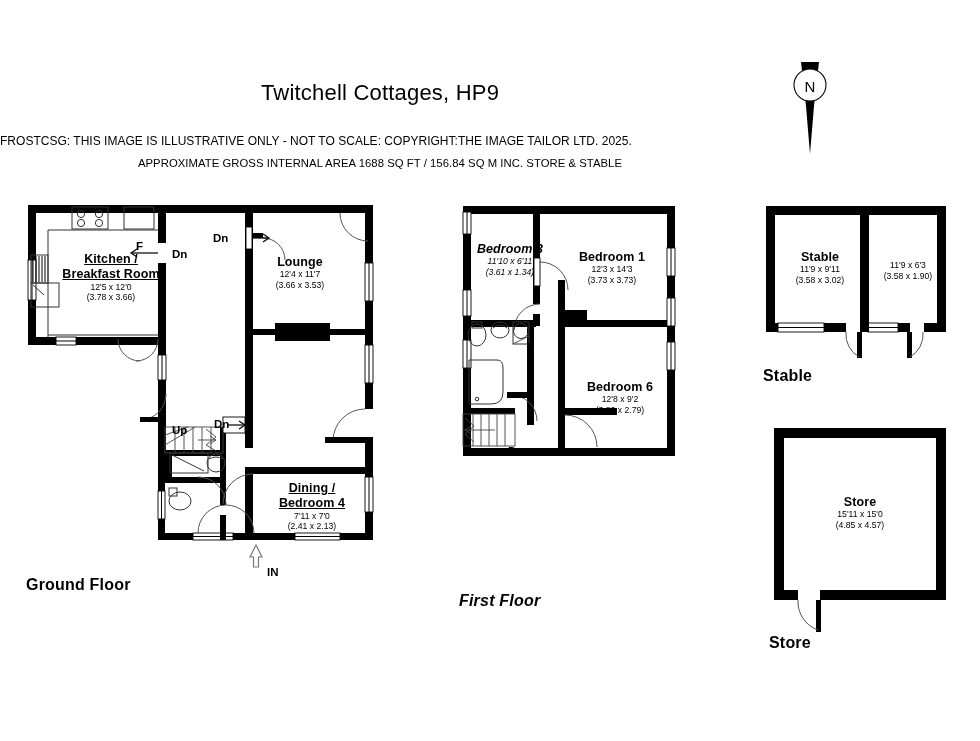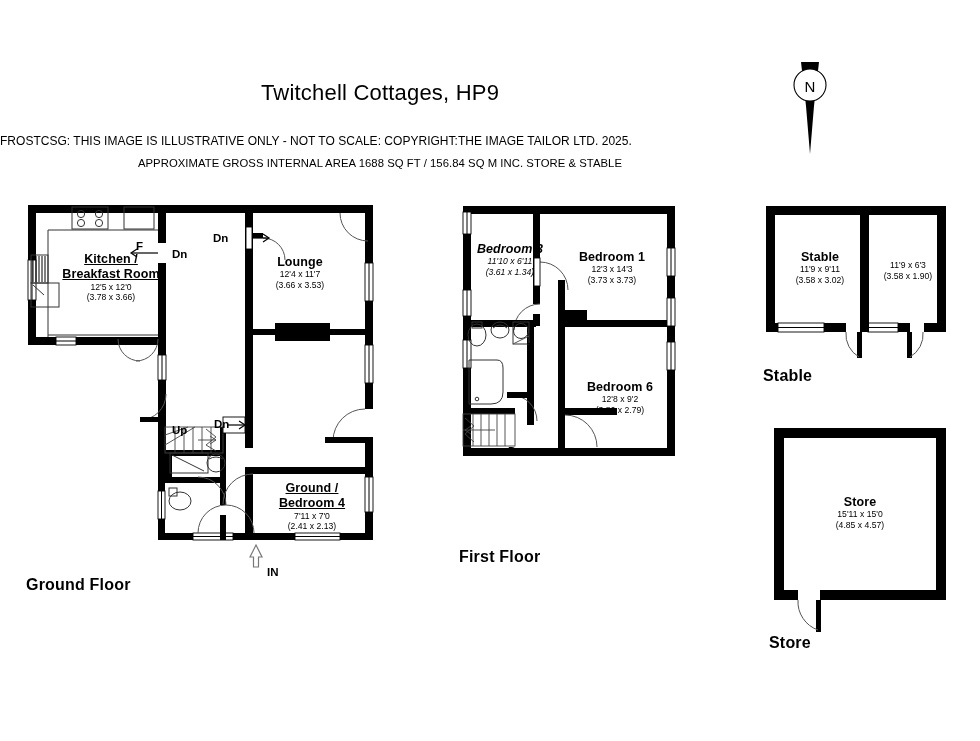--- a/index.html
+++ b/index.html
@@ -297,21 +297,21 @@
 
 
   <div class="room" style="left:250px; top:255px; width:100px;">
     <div class="rname">Lounge</div>
     <div class="rdim">12'4 x 11'7</div>
     <div class="rdim">(3.66 x 3.53)</div>
   </div>
 
 
   <div class="room" style="left:262px; top:481px; width:100px;">
-    <div class="rname two">Ground /</div>
+    <div class="rname two">Dining /</div>
     <div class="rname two">Bedroom 4</div>
     <div class="rdim">7'11 x 7'0</div>
     <div class="rdim">(2.41 x 2.13)</div>
   </div>
 
   <div class="fixlabel" style="left:136px; top:240px;">F</div>
   <div class="dirlabel" style="left:172px; top:248px;">Dn</div>
   <div class="dirlabel" style="left:213px; top:232px;">Dn</div>
   <div class="dirlabel" style="left:214px; top:418px;">Dn</div>
   <div class="dirlabel" style="left:172px; top:424px;">Up</div>
@@ -416,21 +416,21 @@
 
   <div class="room" style="left:570px; top:380px; width:100px;">
     <div class="rname">Bedroom 6</div>
     <div class="rdim">12'8 x 9'2</div>
     <div class="rdim">(3.86 x 2.79)</div>
   </div>
 
   <div class="dirlabel" style="left:508px; top:445px;">Dn</div>
   <div class="fixlabel" style="left:527px; top:341px; font-size:11px;">T</div>
 
-  <div class="floor-caption" style="left:459px; top:548px;">First Floor</div>
+  <div class="floor-caption" style="left:459px; top:592px;font-style:italic;">First Floor</div>
 
   <svg class="plan" style="left:760px; top:200px;" width="200" height="160">
 
     <rect class="wall" x="6" y="6" width="180" height="9"></rect>
     <rect class="wall" x="6" y="6" width="9" height="126"></rect>
     <rect class="wall" x="177" y="6" width="9" height="126"></rect>
 
     <rect class="wall" x="6" y="123" width="12" height="9"></rect>
     <rect x="18" y="123" width="46" height="9" fill="#ffffff" stroke="#000000" stroke-width="0.9"></rect>
     <line class="thin" x1="18" y1="127.5" x2="64" y2="127.5"></line>

